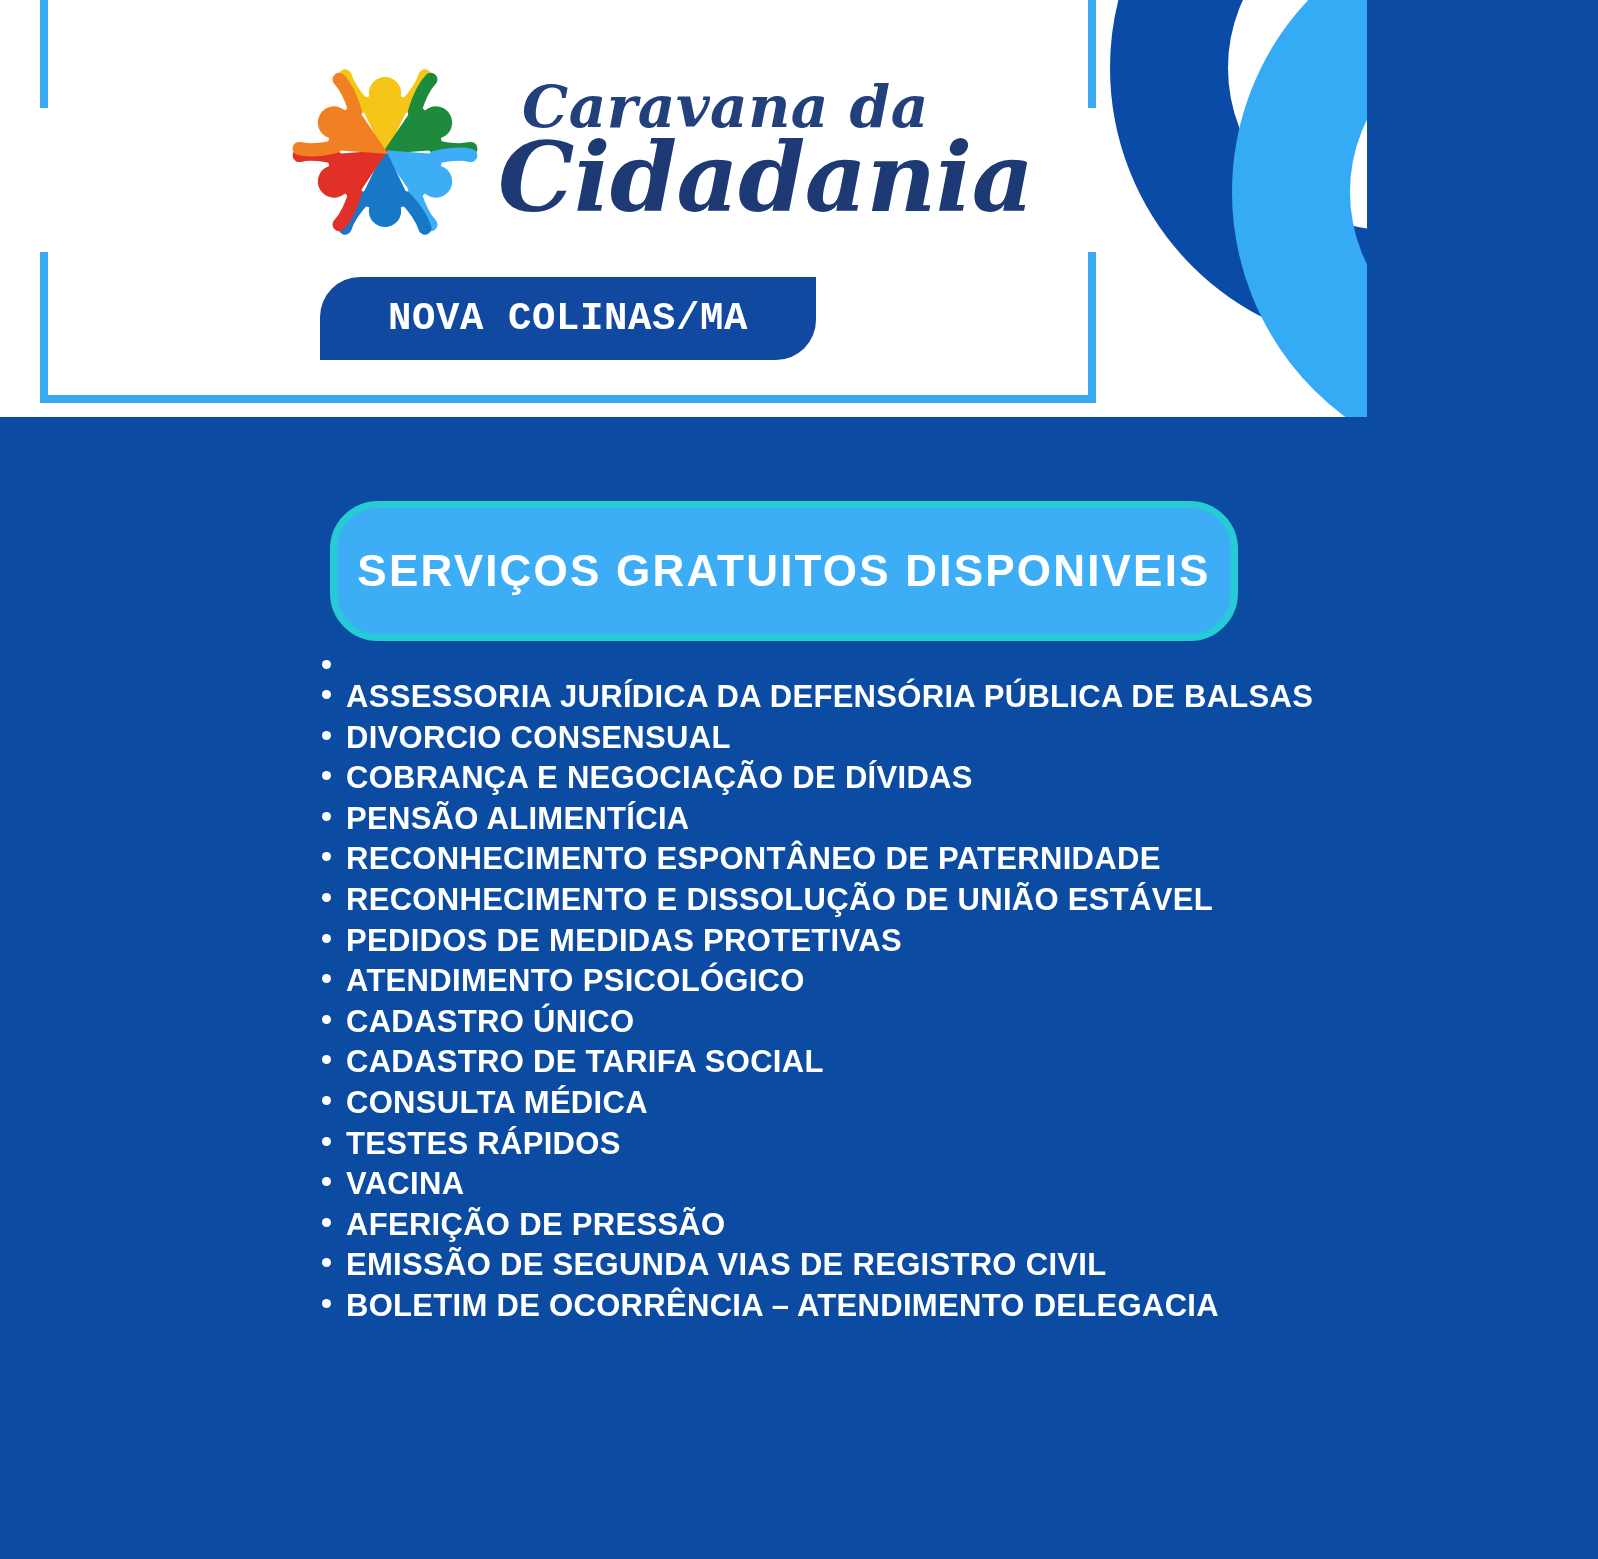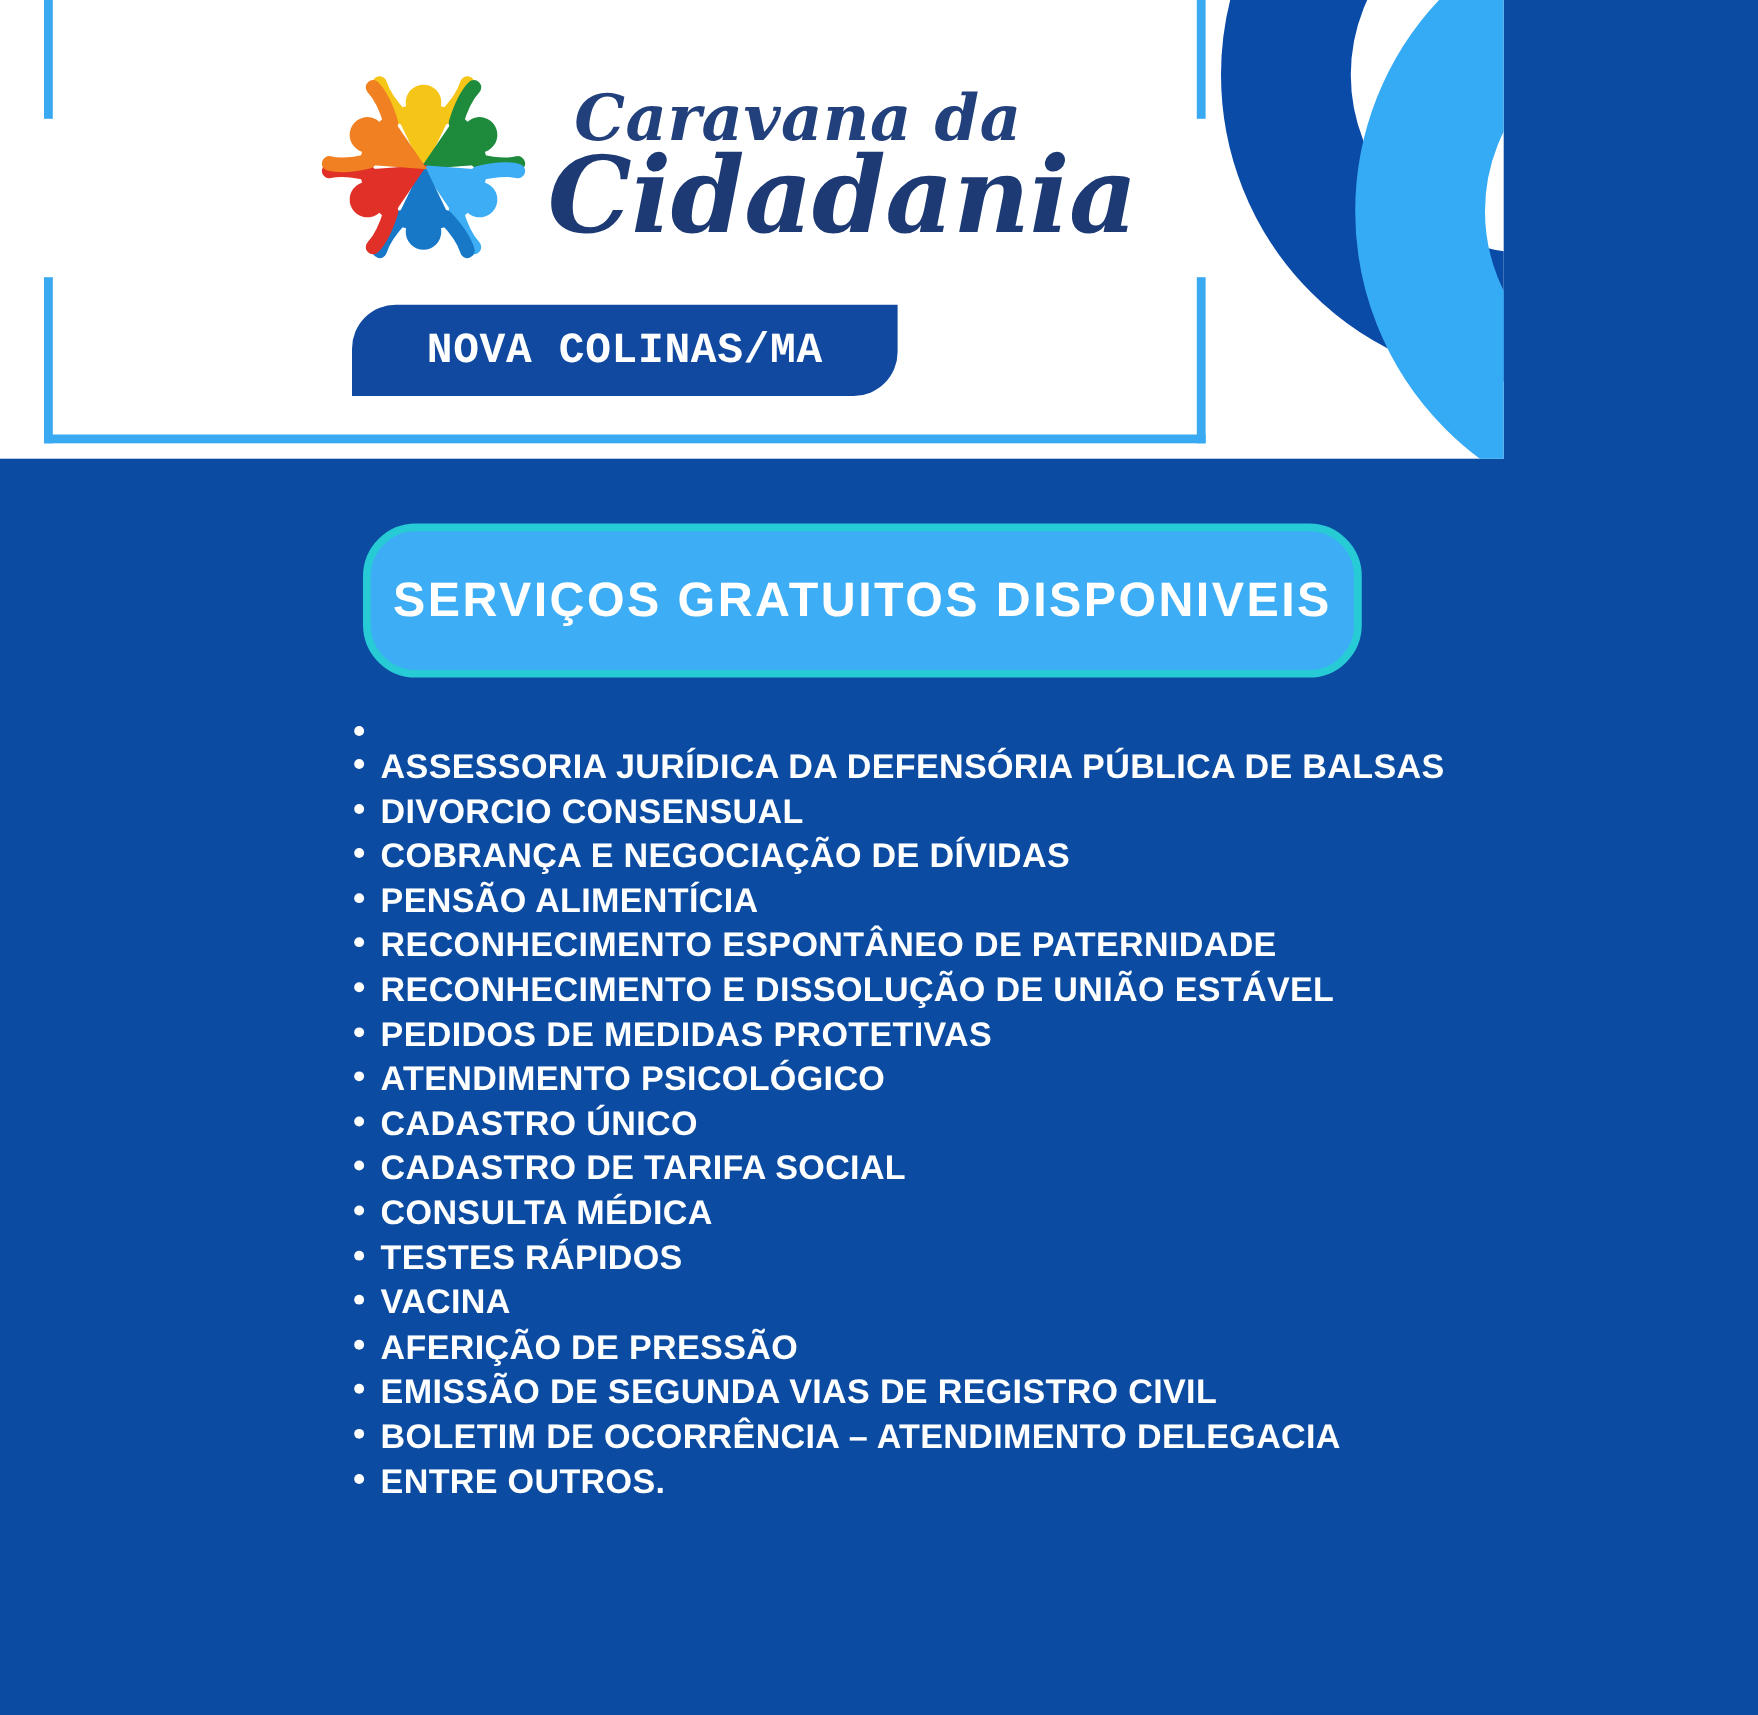--- a/index.html
+++ b/index.html
@@ -145,21 +145,21 @@
     font-size: 39px;
     font-weight: 700;
     letter-spacing: 0.6px;
     font-family: Liberation Mono, monospace;
   }
 
   
   .services-banner {
     position: absolute;
     left: 330px;
-    top: 476px;
+    top: 501px;
     width: 908px;
     height: 140px;
     background: #3DAEF5;
     border: 7px solid #27CBD6;
     border-radius: 48px;
     display: flex;
     align-items: center;
     justify-content: center;
   }
   .services-banner span {
@@ -344,19 +344,15 @@
         <span>AFERIÇÃO DE PRESSÃO</span>
       </li>
       <li>
         <span class="bullet"></span>
         <span>EMISSÃO DE SEGUNDA VIAS DE REGISTRO CIVIL</span>
       </li>
       <li>
         <span class="bullet"></span>
         <span>BOLETIM DE OCORRÊNCIA – ATENDIMENTO DELEGACIA</span>
       </li>
-      <li>
-        <span class="bullet"></span>
-        <span>ENTRE OUTROS.</span>
-      </li>
     </ul>
 
 </div>
 
 </body></html>

